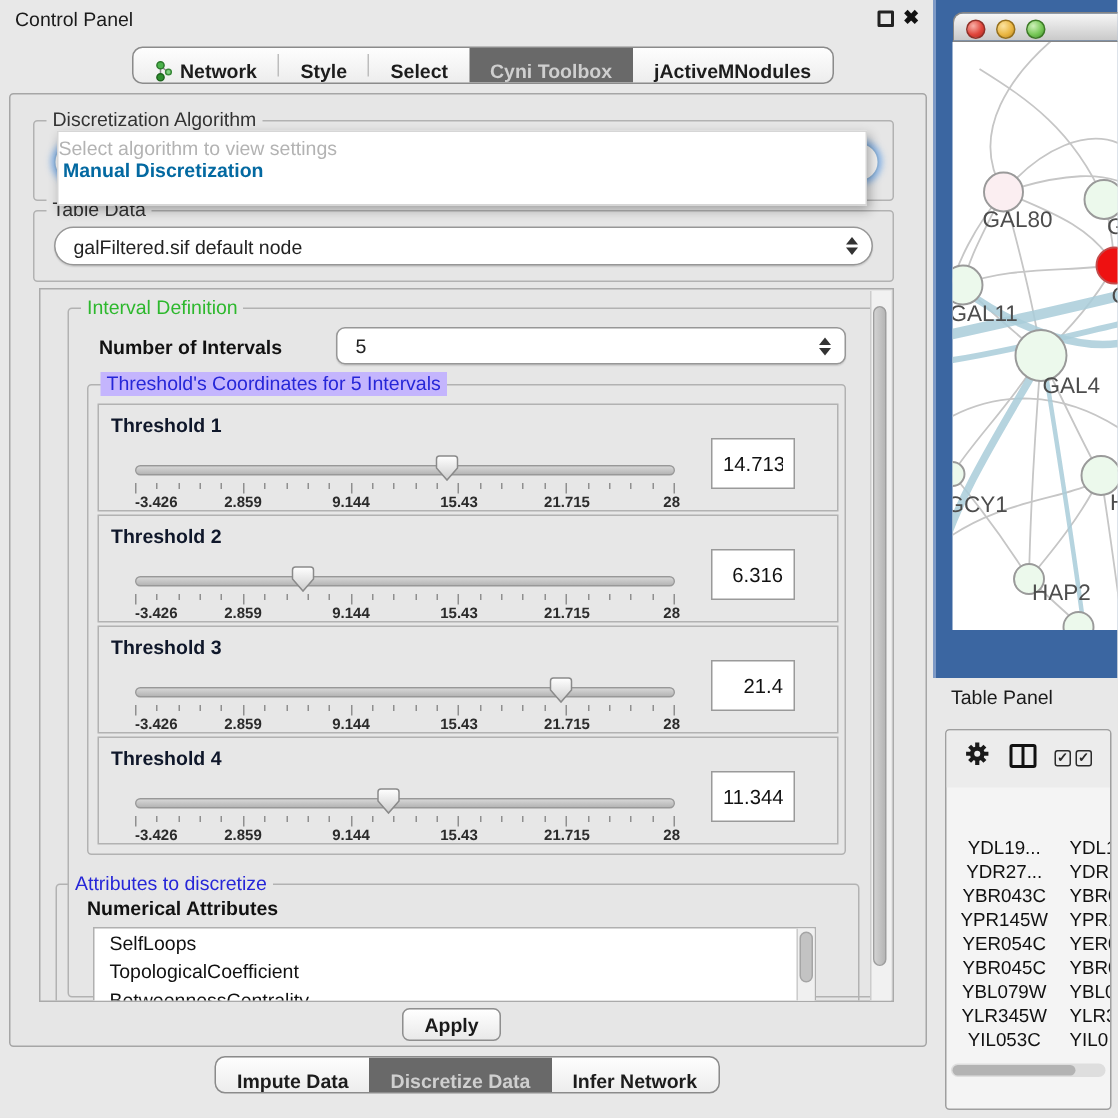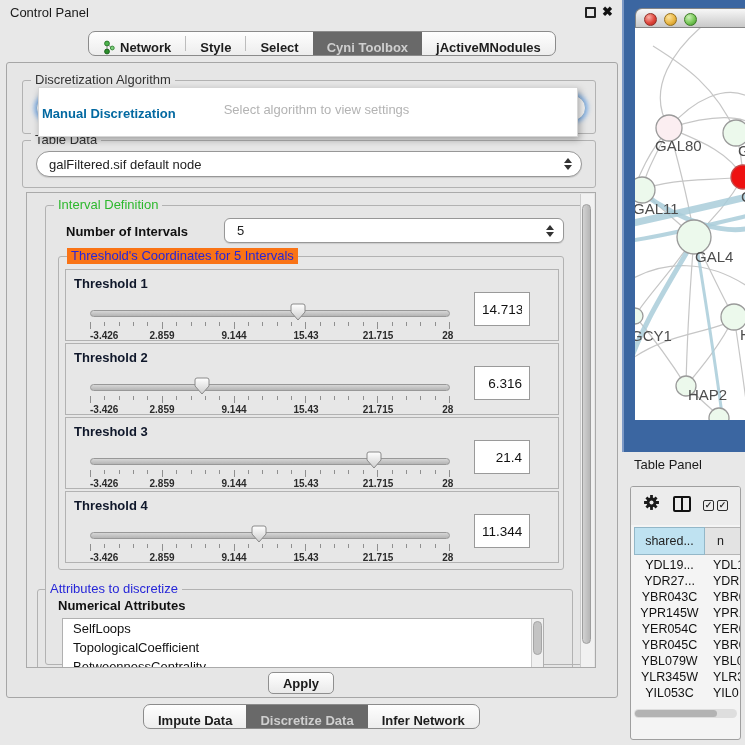--- a/index.html
+++ b/index.html
@@ -43,21 +43,21 @@
   .spin .dn { border-top:5px solid #333; }
 
   
   .algo-combo { left:36px; top:95px; width:550px; height:26px; border-radius:13px;
     background:#f2f2f2; border:1px solid #8fb3d8;
     box-shadow:0 0 4px 2px rgba(100,160,230,.75); z-index:5; }
 
   
   .popup { left:38px; top:87px; width:540px; height:50px; background:#fff;
     border:1px solid #d6d6d6; box-shadow:2px 3px 7px rgba(0,0,0,.3); z-index:10; }
-  .popup .hint { position:absolute; top:14px; left:0; width:100%; text-align:center; color:#b3b3b3;padding-left:17px; }
+  .popup .hint { position:absolute; top:3px; left:0; width:100%; color:#b3b3b3; }
   .popup .opt1 { position:absolute; top:18px; left:3px; font-weight:bold; color:#0369a1; }
   .popup .opt2 { position:absolute; top:33px; left:3px; color:#000; } 
 
   .pane { left:26px; top:192px; width:570px; height:476px; border:1px solid #aaa; background:#e6e6e6; overflow:hidden; }
   .vscroll-track { position:absolute; right:1px; top:1px; width:14px; height:474px; background:#f1f1f1; border-left:1px solid #ccc; }
   .vscroll-thumb { position:absolute; right:3px; top:10px; width:9px; height:440px; background:linear-gradient(90deg,#d2d2d2,#b6b6b6); border-radius:5px; border:1px solid #9e9e9e; }
 
   
   .tpanel { position:absolute; left:6px; width:494px; height:72px; border:1px solid #b2b2b2; background:#e7e7e7; }
   .ttitle { position:absolute; top:6px; left:8px; font-weight:bold; font-size:13px; color:#0f172a; }
@@ -202,21 +202,21 @@
     <div class="abs" style="left:20px; top:18px; font-weight:bold; color:#111;">Number of Intervals</div>
     <div class="combo" style="left:178px; top:12px; width:340px; height:25px; border-radius:6px;">
       <span class="ctext">5</span>
       <span class="spin">
           <i class="up"></i>
           <i class="dn"></i>
         </span>
     </div>
 
     <div class="group" style="left:12px; top:50px; width:506px; height:314px; background:#e7e7e7;">
-      <span class="gtitle blue" style="background:#f97316;">Threshold's Coordinates for 5 Intervals</span>
+      <span class="gtitle blue" style="background:#c4b5fd;">Threshold's Coordinates for 5 Intervals</span>
 
       <div class="tpanel" style="top:12px;">
         <div class="ttitle">Threshold 1</div>
         <div class="track"></div>
         <div class="thumb" style="left: 223.8px;">
           <svg width="16" height="18" viewBox="0 0 16 18">
               <path d="M3 1 h10 q2 0 2 2 v6 l-7 8 -7 -8 v-6 q0 -2 2 -2z" fill="url(#thg)" stroke="#8a8a8a"></path>
             </svg>
         </div>
         <div class="tickrow">
@@ -521,28 +521,20 @@
         <circle cx="8" cy="8" r="1.9" fill="#ececec"></circle>
       </svg>
     </span>
     <span class="split-icon">
         <i></i>
       </span>
     <span class="chk" style="left:72px;"><span>✓</span></span>
     <span class="chk" style="left:86px;"><span>✓</span></span>
   </div>
 
-  <div class="tp-header">
-    <div class="tp-h1">
-        <span>shared...</span>
-      </div>
-    <div class="tp-h2">
-        <span>n</span>
-      </div>
-  </div>
 
   <div class="tp-rows">
     <div class="tp-row">
         <span class="tp-c1">YDL19...</span>
         <span class="tp-c2">YDL1</span>
       </div>
     <div class="tp-row">
         <span class="tp-c1">YDR27...</span>
         <span class="tp-c2">YDR2</span>
       </div>

